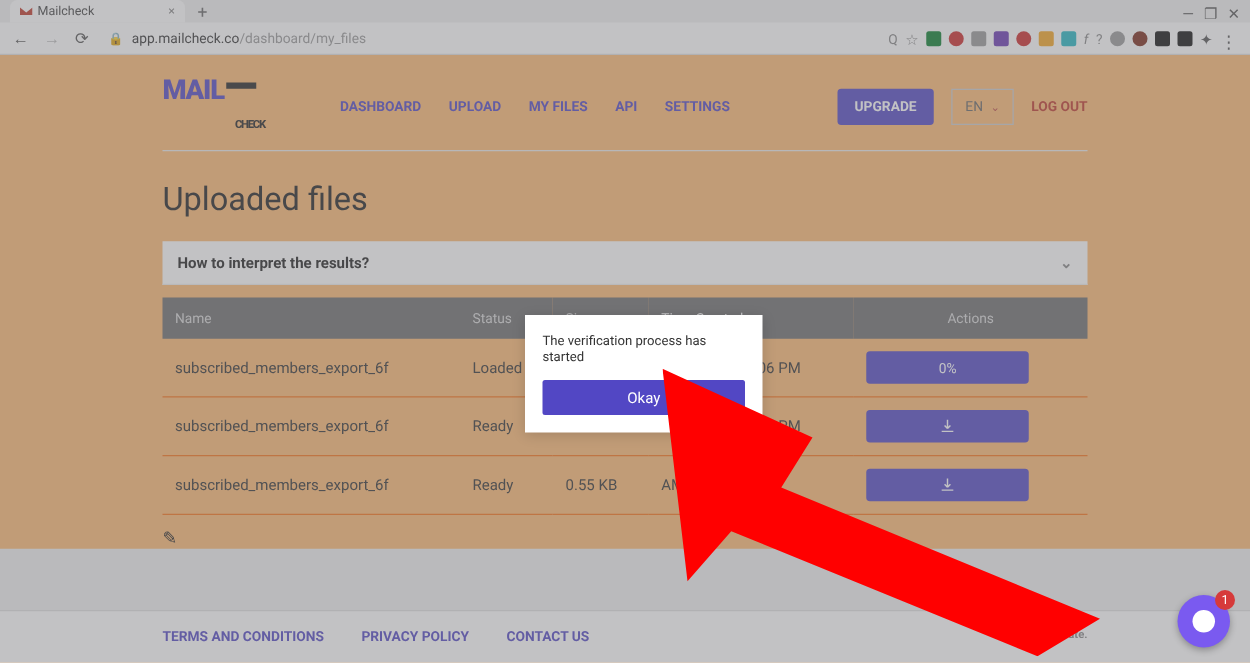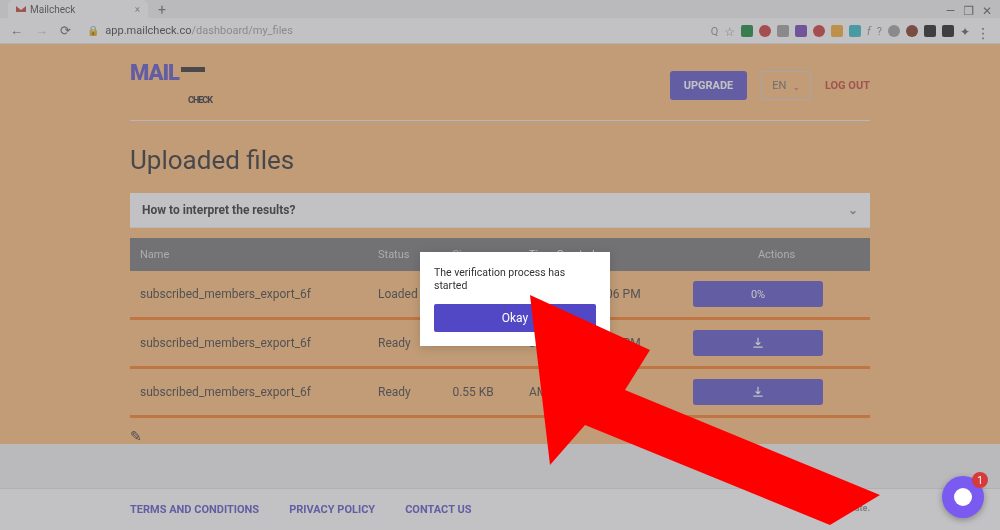--- a/index.html
+++ b/index.html
@@ -53,21 +53,21 @@
     hr.top { border:none; border-top:1px solid #ececec; margin-top: 10px; }
 
     h1.page-title { font-size: 26px; font-weight: 400; color: #222; margin-top: 24px; }
 
     .help-panel { margin-top: 18px; background: #fff; padding: 10px 12px; font-size: 12px; font-weight: 700; color: #222; display:flex; align-items:center; border-bottom: 1px solid #eee;}
     .help-panel .chev { margin-left:auto; color:#888; font-size:12px;}
 
     table { width: 100%; border-collapse: collapse; margin-top: 10px; }
     thead th { background: #6d6d6d; color: #d8d8d8; font-size: 11px; font-weight: 400; text-align: left; padding: 10px 10px; }
     thead th.sorted { color: #fff; }
-    tbody td { padding: 10px 10px; font-size: 12px; color: #333; border-bottom: 3px solid #f97316; }
+    tbody td { padding: 10px 10px; font-size: 12px; color: #333; border-bottom: 1px solid #f97316; }
     .action-btn { background: #5247c4; color: #fff; width: 130px; height: 26px; border-radius: 3px; display: flex; align-items: center; justify-content: center; font-size: 11px; border:none; }
     .action-btn svg { width: 14px; height: 14px; }
 
     .pencil { margin-top: 10px; font-size: 14px; color: #222; }
 
     
     .footer { position: absolute; bottom: 0; left: 0; right: 0; height: 42px; border-top: 1px solid #e0e0e0; display: flex; align-items: center; z-index:1; background:#fff;}
     .footer .inner { width: 740px; margin: 0 auto; display: flex; gap: 30px; font-size: 11px; font-weight: 700; }
     .footer a { color: #5247c4; text-decoration: none; }
     .footer .cookie { margin-left: auto; font-size: 9px; color: #888; }
@@ -138,20 +138,27 @@
   </div>
 </div>
 
 <div class="app">
   <div class="container">
     <div class="topbar">
       <div class="logo">
         <span class="mail">MAIL</span><span class="bar"></span><br>
         <span class="check" style="margin-left:58px">CHECK</span>
       </div>
+      <nav class="nav">
+        <a>DASHBOARD</a>
+        <a>UPLOAD</a>
+        <a>MY FILES</a>
+        <a>API</a>
+        <a>SETTINGS</a>
+      </nav>
       <div class="right-ctrls">
         <button class="upgrade">UPGRADE</button>
         <div class="lang">
           <span>EN</span>
             <span class="chev">⌄</span>
         </div>
         <span class="logout">LOG OUT</span>
       </div>
     </div>
     <hr class="top">

